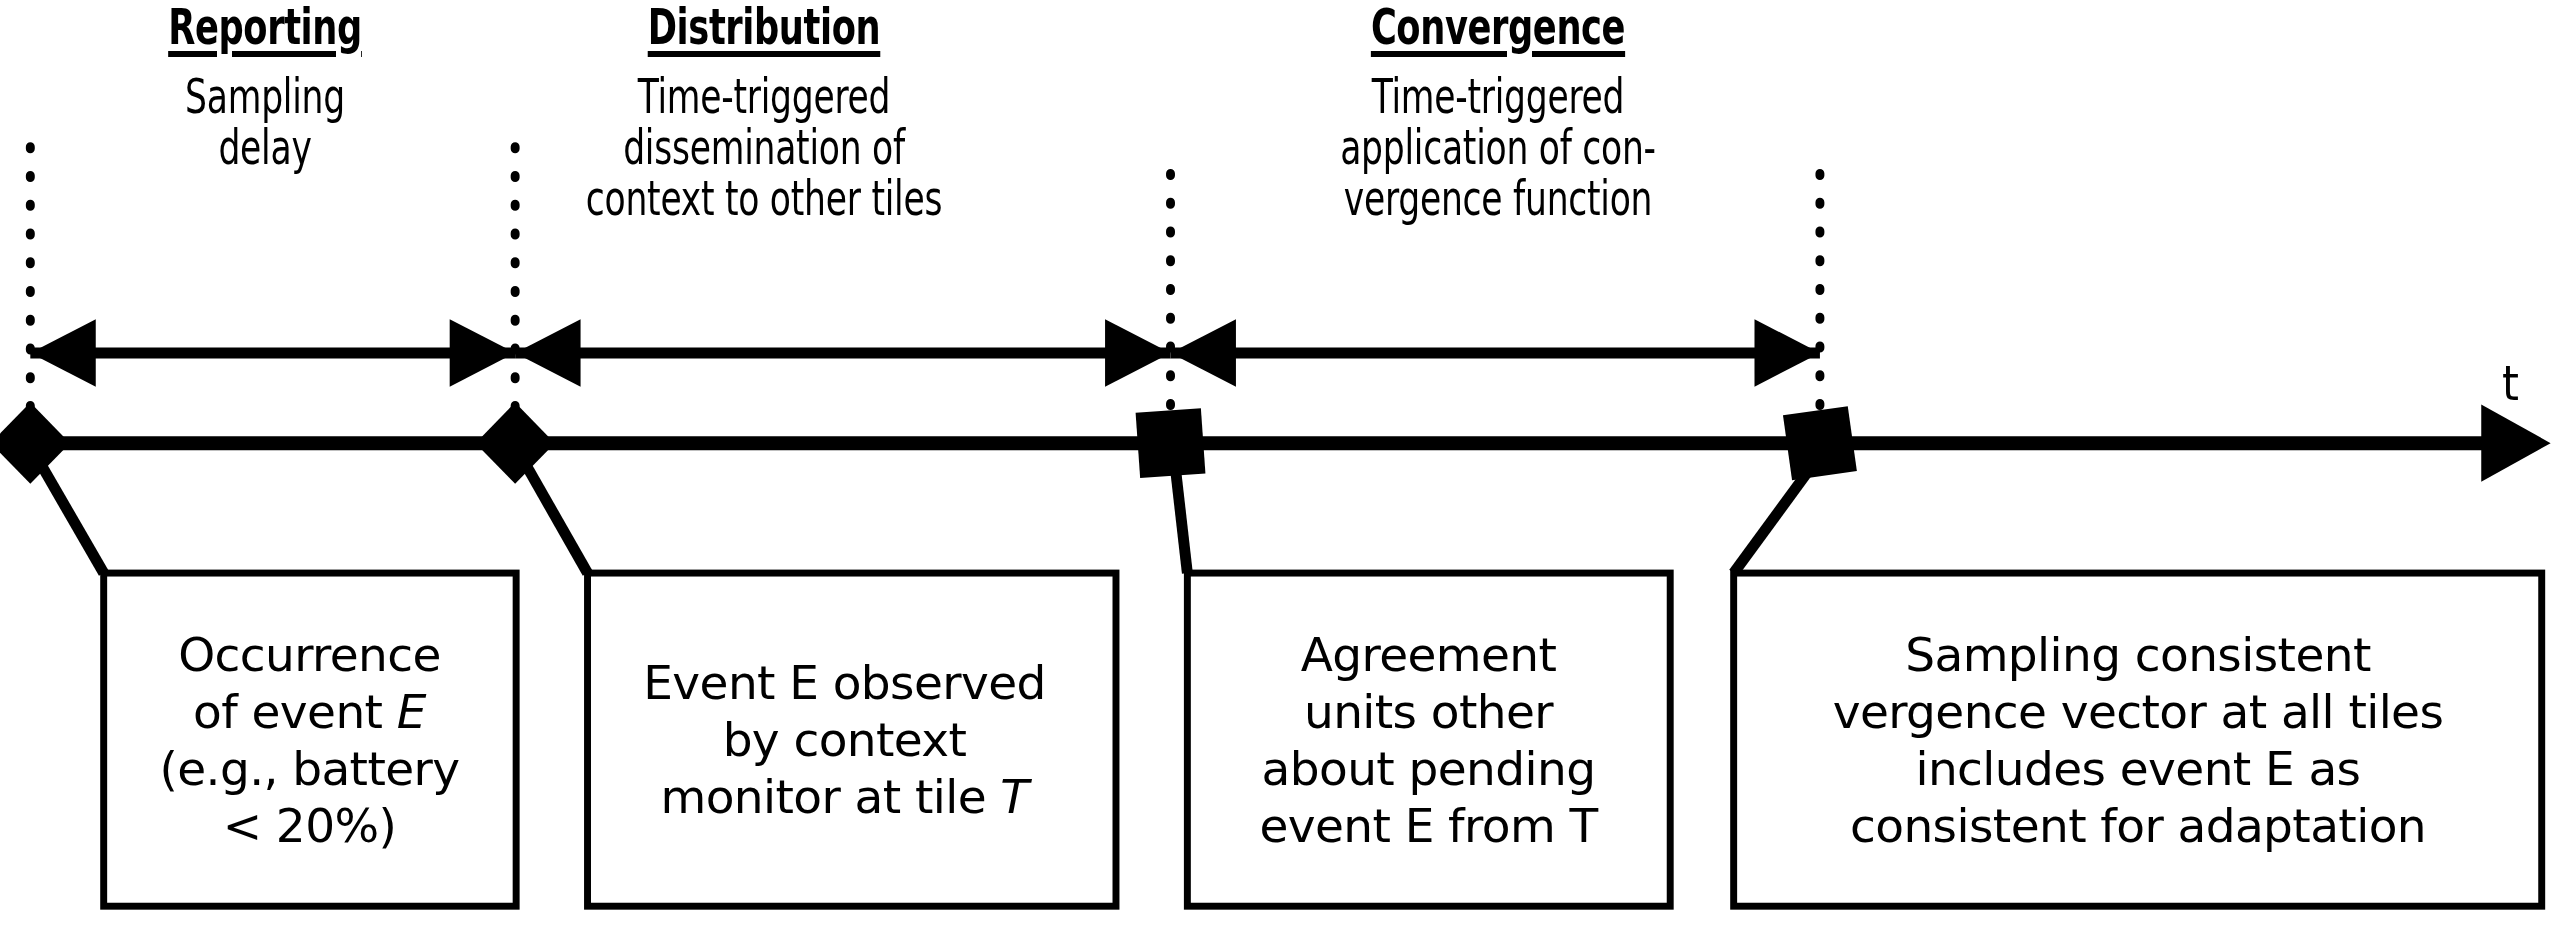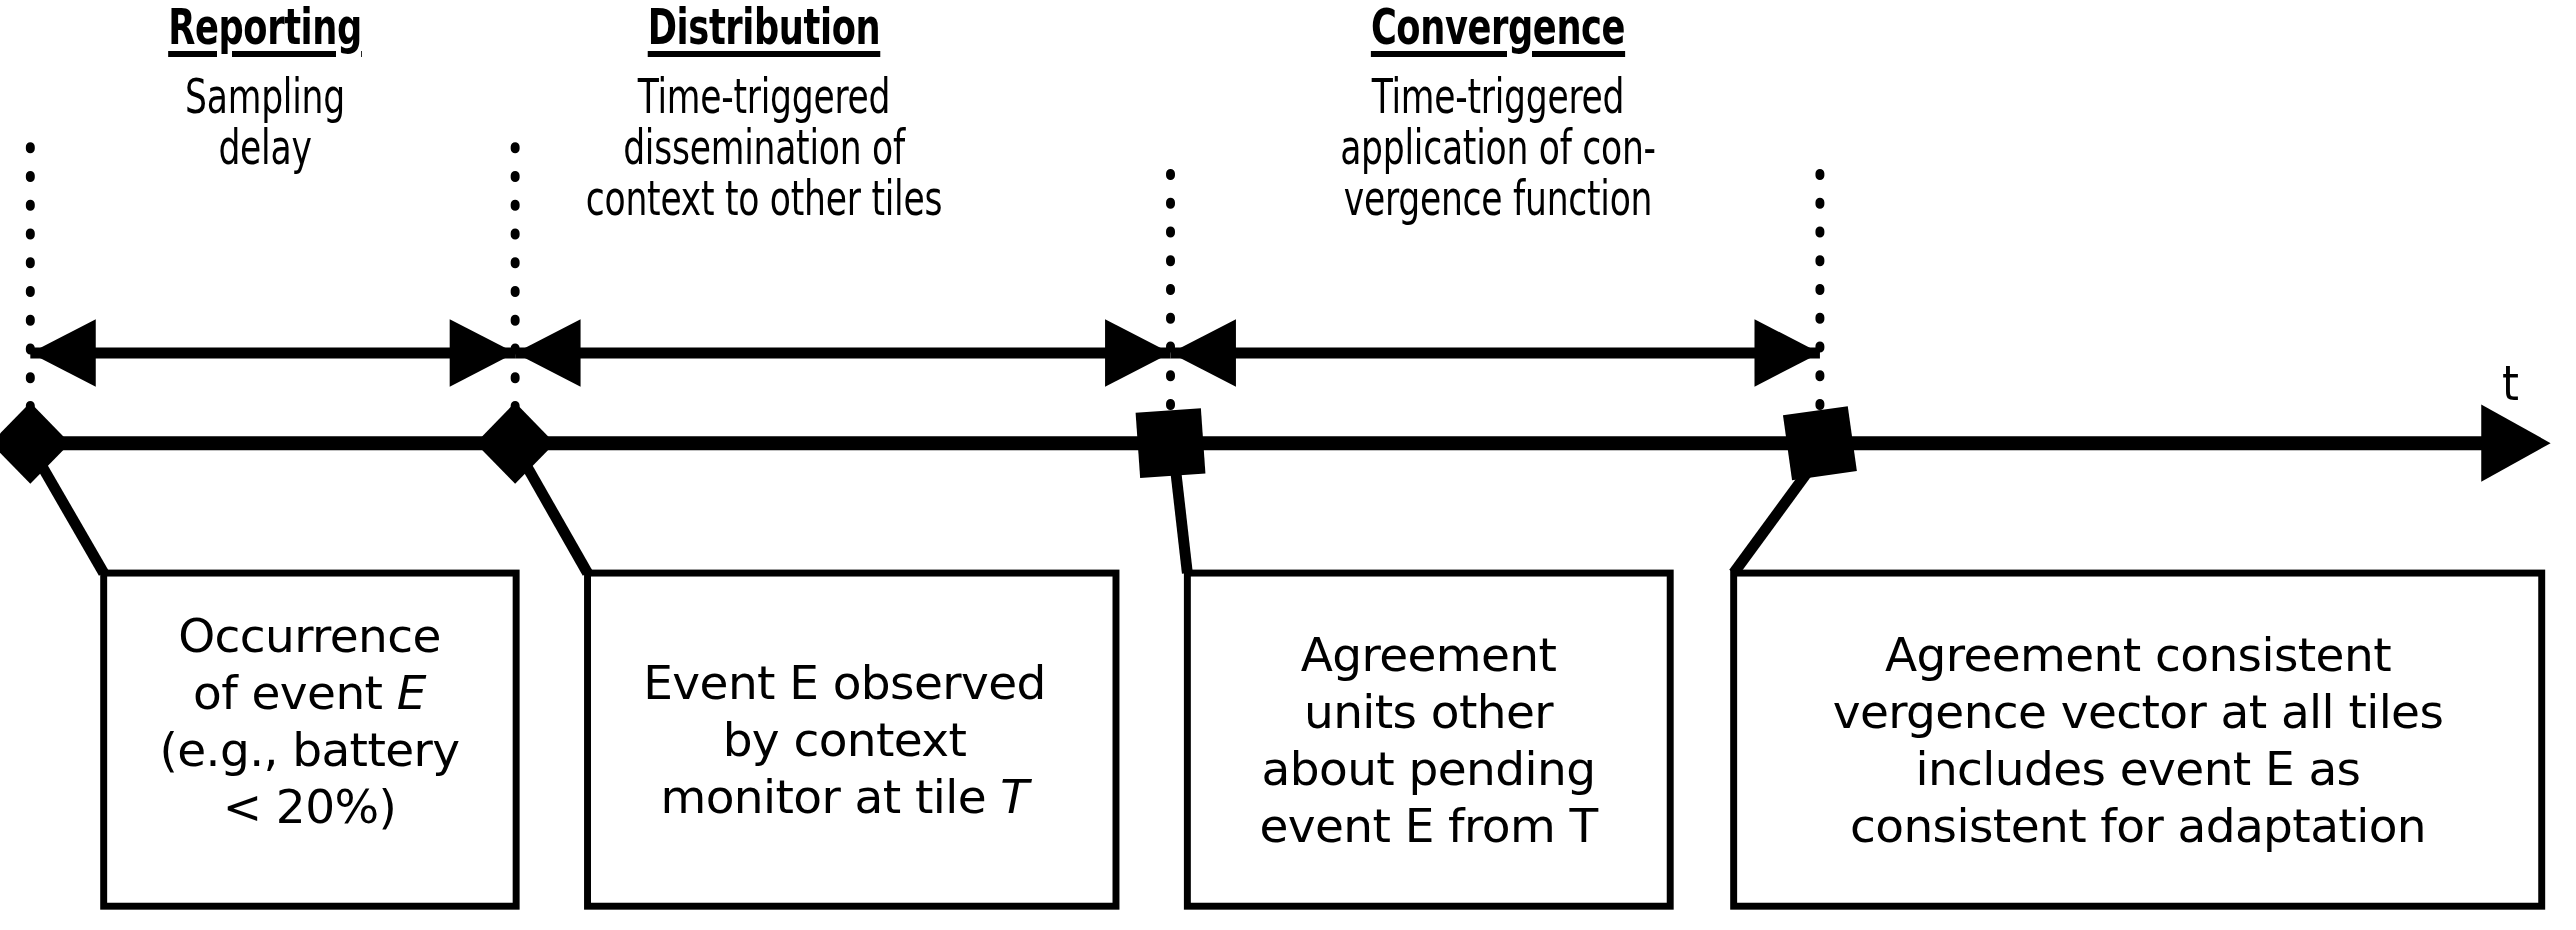--- a/index.html
+++ b/index.html
@@ -157,21 +157,21 @@
     </div>
 
     <div class="phase-desc" style="left:1141px; top:71px; width:714px;">
       <div>Time-triggered</div>
       <div>application of con-</div>
       <div>vergence function</div>
     </div>
 
     <div class="axis-label" style="left:2502px; top:359px;">t</div>
 
-    <div class="evt-box" style="left:103px; top:554px; width:413px; height:333px; border:none; background:none;">
+    <div class="evt-box" style="left:103px; top:573px; width:413px; height:333px; border:none; background:none;">
       <div class="evt-box-text">
         <div>Occurrence</div>
         <div><span>of event </span><i>E</i></div>
         <div>(e.g., battery</div>
         <div>&lt; 20%)</div>
       </div>
     </div>
 
     <div class="evt-box" style="left:580px; top:573px; width:529px; height:333px; border:none; background:none;">
       <div class="evt-box-text">
@@ -185,21 +185,21 @@
       <div class="evt-box-text">
         <div>Agreement</div>
         <div>units other</div>
         <div>about pending</div>
         <div>event E from T</div>
       </div>
     </div>
 
     <div class="evt-box" style="left:1734px; top:573px; width:808px; height:333px; border:none; background:none;">
       <div class="evt-box-text">
-        <div>Agreement consistent</div>
+        <div>Sampling consistent</div>
         <div>vergence vector at all tiles</div>
         <div>includes event E as</div>
         <div>consistent for adaptation</div>
       </div>
     </div>
 
   </div>
 </div>
 
 

